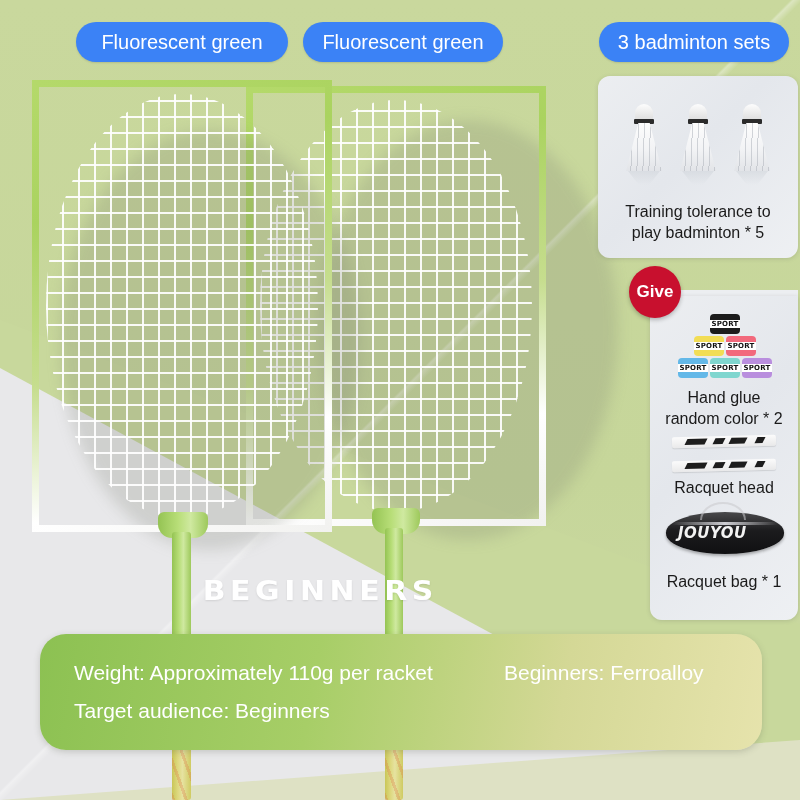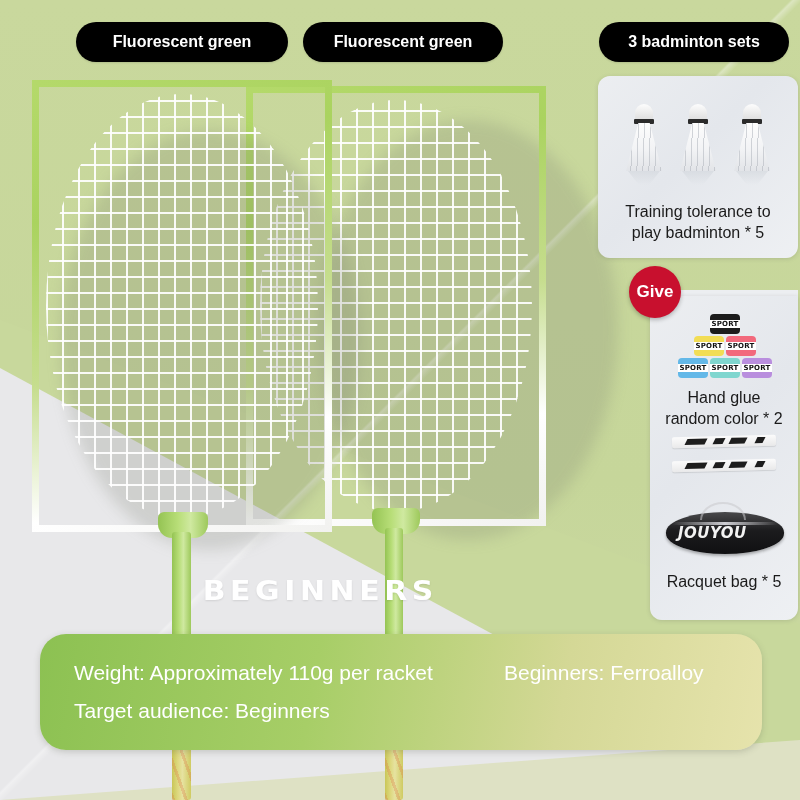--- a/index.html
+++ b/index.html
@@ -75,24 +75,24 @@
     position:absolute; color:#ffffff; font-weight:bold;
     font-size:26px; letter-spacing:4px;
     font-family:"DejaVu Sans", sans-serif;
     transform:scaleX(1.15);
     text-shadow:0 1px 2px rgba(0,0,0,.10);
   }
 
   
   .pill {
     position:absolute;
-    background:#000000;
+    background:#3b82f6;
     color:#fff;
     border-radius:22px;
-    font-size:16px; font-weight:bold;
+    font-size:20px; font-weight:normal;
     display:flex; align-items:center; justify-content:center;
     box-shadow:0 1px 2px rgba(0,0,0,.12);
     white-space:nowrap;
   }
 
   
   .panel {
     position:absolute;
     background:linear-gradient(135deg,#eceef1 0%, #e4e7ec 45%, #eef0f3 100%);
     box-shadow:0 1px 4px rgba(90,95,90,.22);
@@ -301,22 +301,23 @@
         <i style="left:42px; width:10px;"></i>
       <i style="left:58px; width:16px;"></i>
         <i style="left:84px; width:8px;"></i>
     </div>
     <div class="sticker" style="left:22px; top:164px;">
       <i style="left:14px; width:20px;"></i>
         <i style="left:42px; width:10px;"></i>
       <i style="left:58px; width:16px;"></i>
         <i style="left:84px; width:8px;"></i>
     </div>
-
-    <div class="panel-text" style="top:276px;">Racquet bag * 5</div>
+    <div class="panel-text" style="top:182px;">Racquet head</div>
+
+    <div class="panel-text" style="top:276px;">Racquet bag * 1</div>
   </div>
 
   <div class="bag">
     <div class="bag-zip"></div>
     <div class="bag-logo">JOUYOU</div>
   </div>
   <div class="bag-strap" style="position:absolute; left:700px; top:502px;"></div>
 
   <div class="banner">
     <div class="banner-row">

